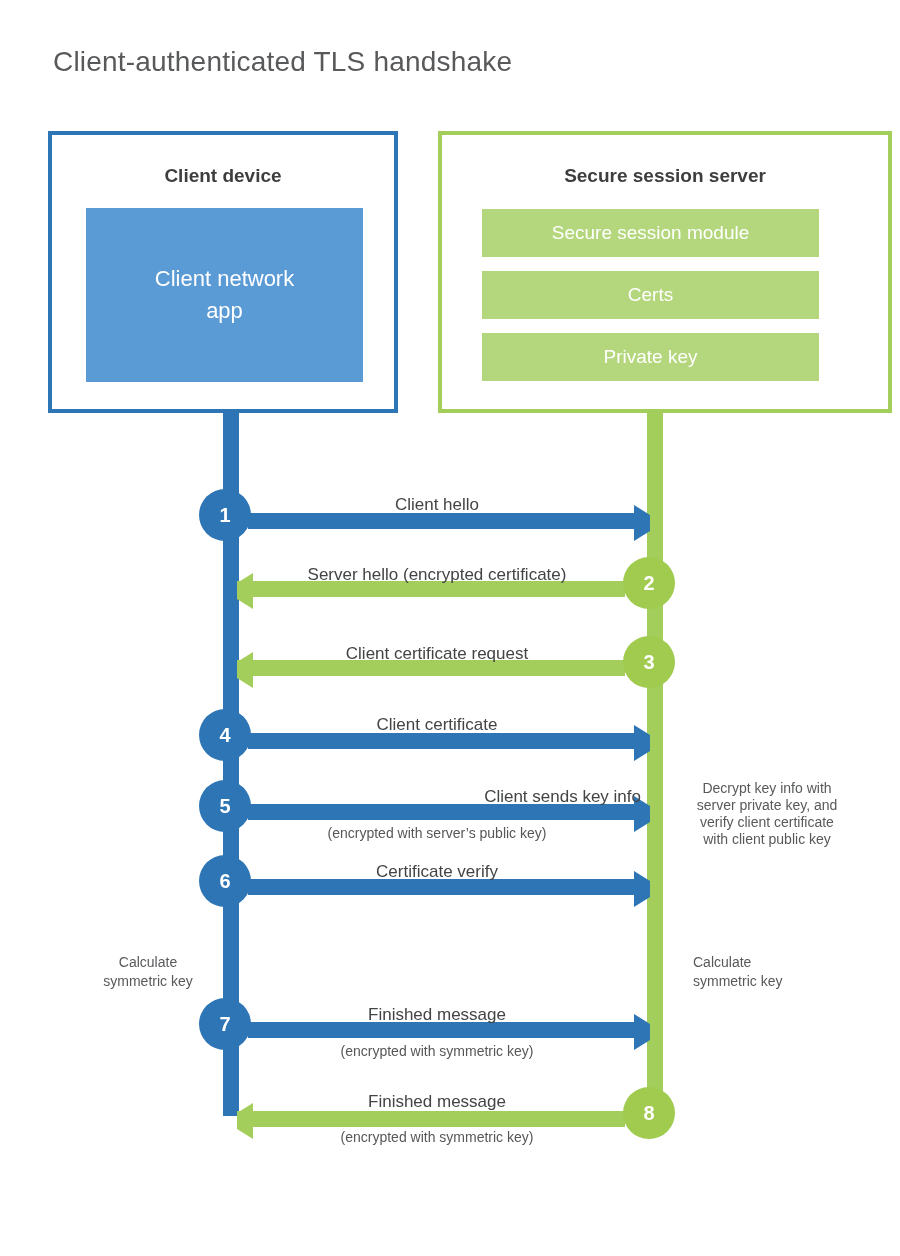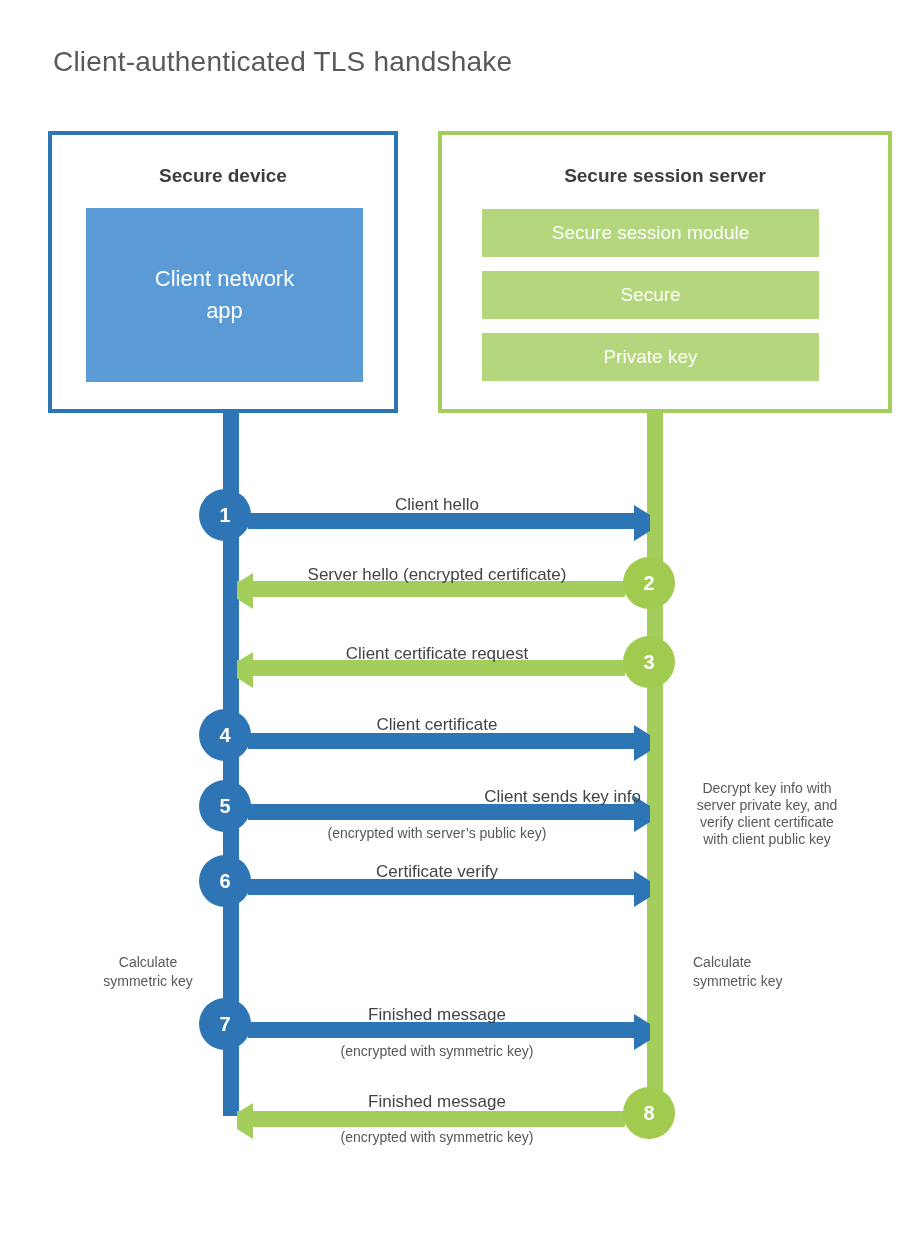--- a/index.html
+++ b/index.html
@@ -90,29 +90,29 @@
   .calc-right { left: 677px; top: 937px; width: 170px; text-align: left; line-height: 19px; }
 </style>
 </head>
 <body>
 
 <div class="canvas">
 
   <div class="title">Client-authenticated TLS handshake</div>
 
   <div class="actor-box client-box">
-    <div class="actor-heading">Secure device</div>
+    <div class="actor-heading">Client device</div>
     <div class="app-box">Client network
 app</div>
   </div>
 
   <div class="actor-box server-box">
     <div class="actor-heading">Secure session server</div>
     <div class="module-bar bar-0">Secure session module</div>
-    <div class="module-bar bar-1">Secure</div>
+    <div class="module-bar bar-1">Certs</div>
     <div class="module-bar bar-2">Private key</div>
   </div>
 
   <div class="lifeline blue"></div>
   <div class="lifeline green"></div>
 
   <div class="y1">
     <div class="arrow-line blue"></div>
     <div class="arrow-head right"></div>
   </div>

